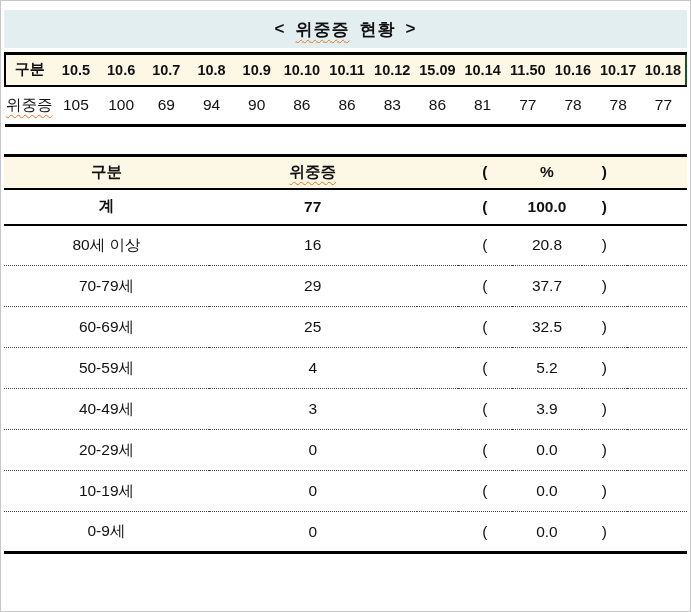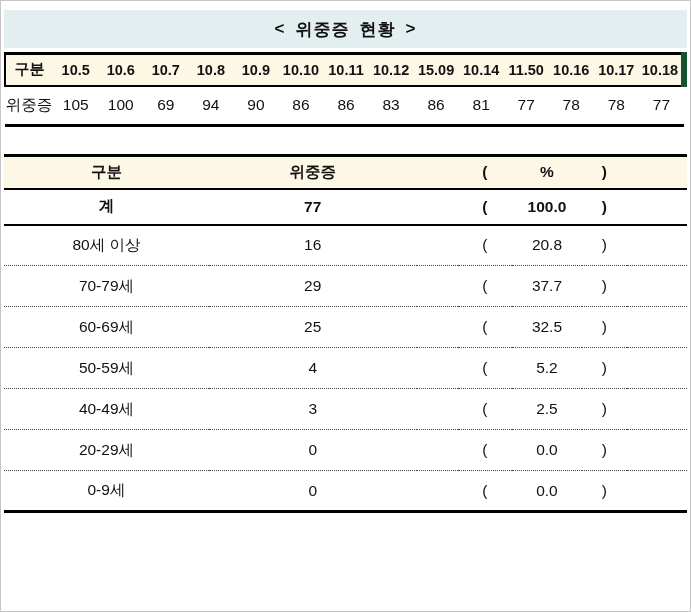--- a/index.html
+++ b/index.html
@@ -23,20 +23,21 @@
     background: var(--title-bg, #e3eef0);
     display: flex;
     align-items: center;
     justify-content: center;
     font-size: 17px;
     font-weight: 700;
     letter-spacing: 1px;
   }
   .title-band span { margin: 0 5px; }
   .sq {
+    text-decoration: underline;
     text-decoration-style: wavy;
     text-decoration-color: var(--squiggle, #e8731a);
     text-decoration-thickness: 1px;
     text-underline-offset: 4px;
   }
   
   table { border-collapse: collapse; table-layout: fixed; }
   .t1 {
     width: calc(100% - 6px);
     margin: 0 3px;
@@ -46,21 +47,21 @@
     background: var(--header-bg, #fdf8e6);
     height: 32px;
     font-weight: 700;
     text-align: center;
     vertical-align: middle;
     border-top: 3px solid #000;
     border-bottom: 2px solid #000;
     font-size: 14.5px;
   }
   .t1 th:first-child { border-left: 2px solid #000; width: 7.1%; font-size: 15px; }
-  .t1 th:last-child { border-right: 6px solid #14532d; }
+  .t1 th:last-child { border-right: 2px solid #14532d; }
   .t1 td {
     height: 40px;
     text-align: center;
     vertical-align: middle;
     border-bottom: 3px solid #000;
     font-size: 15.5px;
   }
   
   .t2 {
     width: calc(100% - 6px);
@@ -214,34 +215,43 @@
           <td>(</td>
           <td>5.2</td>
           <td>)</td>
           <td></td>
         </tr>
         <tr class="age">
           <td>40-49세</td>
           <td>3</td>
           <td></td>
           <td>(</td>
-          <td>2.5</td>
+          <td>3.9</td>
           <td>)</td>
           <td></td>
         </tr>
         <tr class="age">
           <td>20-29세</td>
           <td>0</td>
           <td></td>
           <td>(</td>
           <td>0.0</td>
           <td>)</td>
           <td></td>
         </tr>
         <tr class="age">
+          <td>10-19세</td>
+          <td>0</td>
+          <td></td>
+          <td>(</td>
+          <td>0.0</td>
+          <td>)</td>
+          <td></td>
+        </tr>
+        <tr class="age">
           <td>0-9세</td>
           <td>0</td>
           <td></td>
           <td>(</td>
           <td>0.0</td>
           <td>)</td>
           <td></td>
         </tr>
       </tbody>
   </table>

